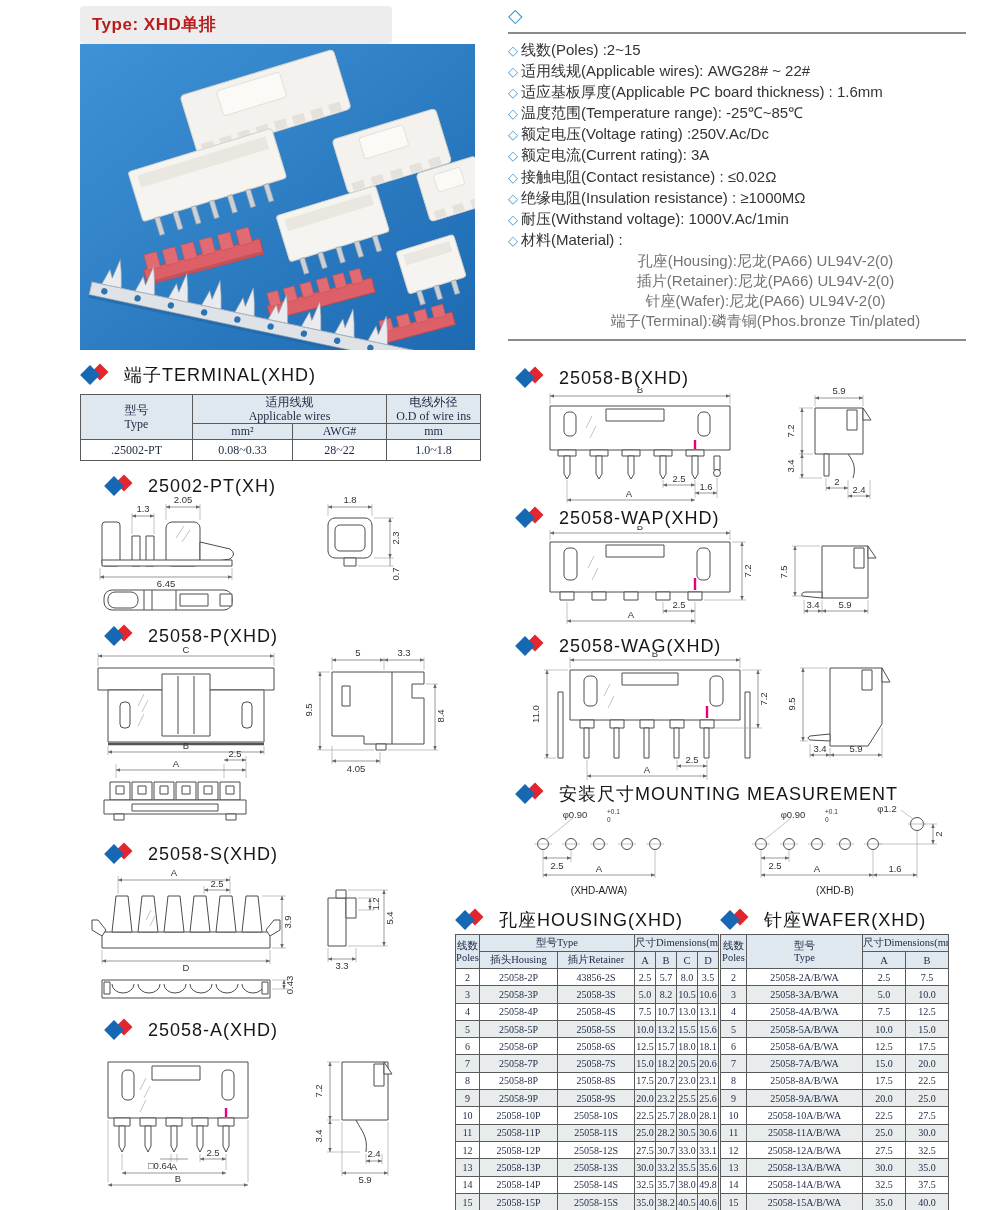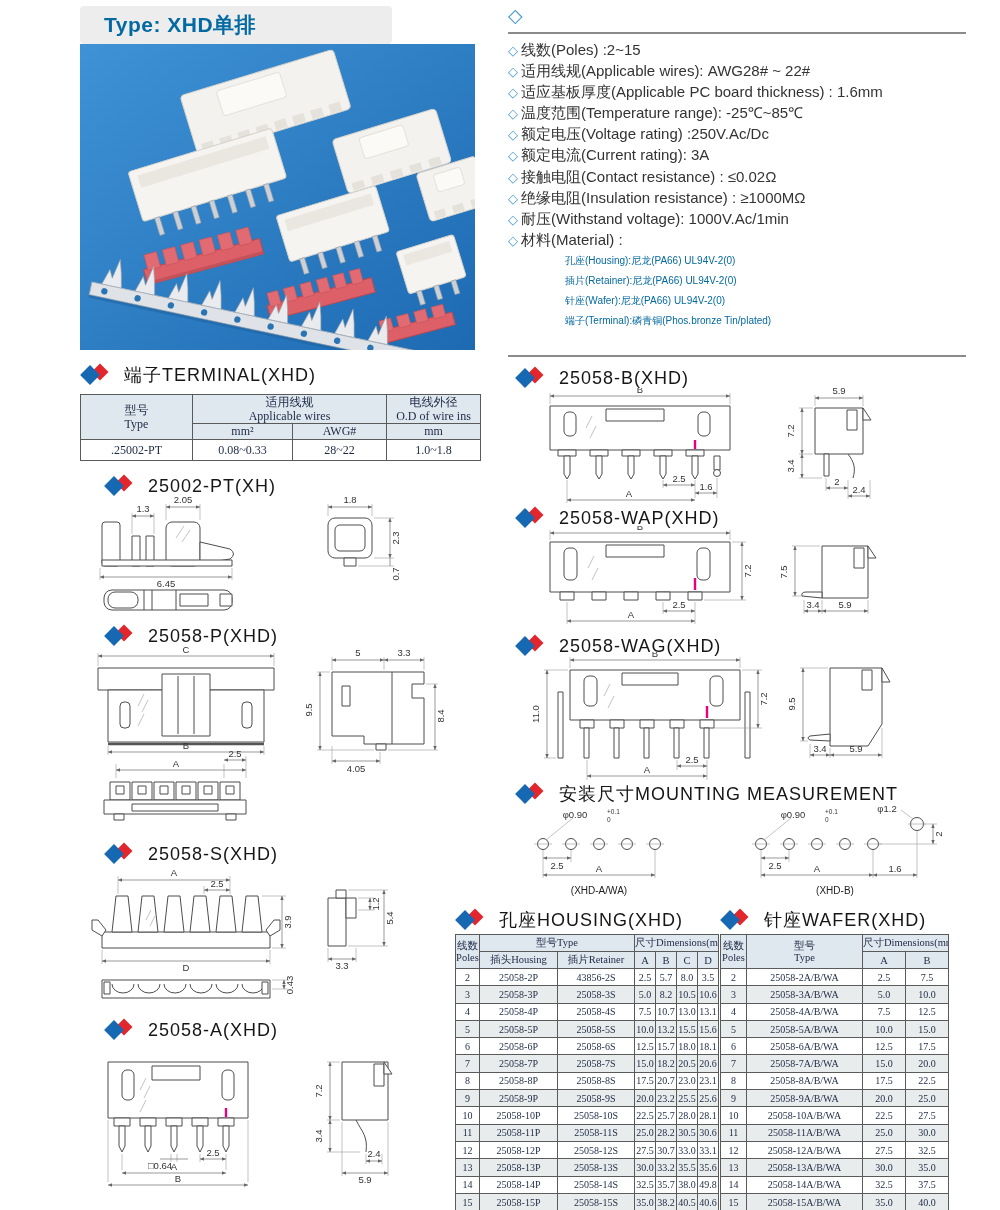--- a/index.html
+++ b/index.html
@@ -1,30 +1,30 @@
 <!DOCTYPE html>
 <html><head>
 <meta charset="utf-8">
 <style>
   html,body{margin:0;padding:0;background:#fff;}
   body{width:1000px;height:1210px;position:relative;font-family:"Liberation Sans",sans-serif;color:#222;}
   .abs{position:absolute;}
   
   #type-tab{left:80px;top:6px;width:312px;height:38px;background:#ededee;border-radius:4px;
-    color:#0369a1;font-weight:bold;font-size:21px;line-height:38px;padding-left:24px;box-sizing:border-box;letter-spacing:.5px;}
+    color:#b91c1c;font-weight:bold;font-size:17px;line-height:38px;padding-left:12px;box-sizing:border-box;letter-spacing:.5px;}
   
   #specs{left:508px;top:6px;width:458px;}
   #specs .title-row{display:flex;align-items:center;gap:6px;font-size:20px;color:#222;letter-spacing:.4px;
     border-bottom:2px solid #8a8a8a;padding-bottom:7px;}
   .odia::before{content:"◇";color:#3e97cf;}
   #specs .title-row .odia{font-size:19px;line-height:1;}
   .spec-item{font-size:15px;line-height:20.1px;color:#333;white-space:nowrap;}
   .spec-item .odia{margin-right:3px;font-size:13px;}
-  .spec-sub{font-size:10px;line-height:20.1px;color:#0369a1;padding-left:57px;white-space:nowrap;}
-  #specs .list{padding-top:6px;border-bottom:2px solid #8a8a8a;padding-bottom:24px;}
+  .spec-sub{font-size:15px;line-height:20.1px;color:#737373;padding-left:57px;white-space:nowrap;text-align:center;}
+  #specs .list{padding-top:6px;border-bottom:2px solid #8a8a8a;padding-bottom:8px;}
   
   .sec-h{display:flex;align-items:center;gap:12px;font-size:18px;color:#161616;letter-spacing:1px;white-space:nowrap;}
   .sec-h svg{flex:none;}
   
   table{border-collapse:collapse;table-layout:fixed;font-family:"Liberation Serif",serif;color:#1c2944;}
   th,td{border:1px solid #5a5a5a;text-align:center;padding:0;overflow:hidden;white-space:nowrap;font-weight:normal;}
   thead th{background:#dfe7ef;}
   .zh{font-size:10.5px;line-height:12px;}
   .en{font-size:10.5px;line-height:12px;}
   #terminal-table{width:400px;font-size:12px;}

